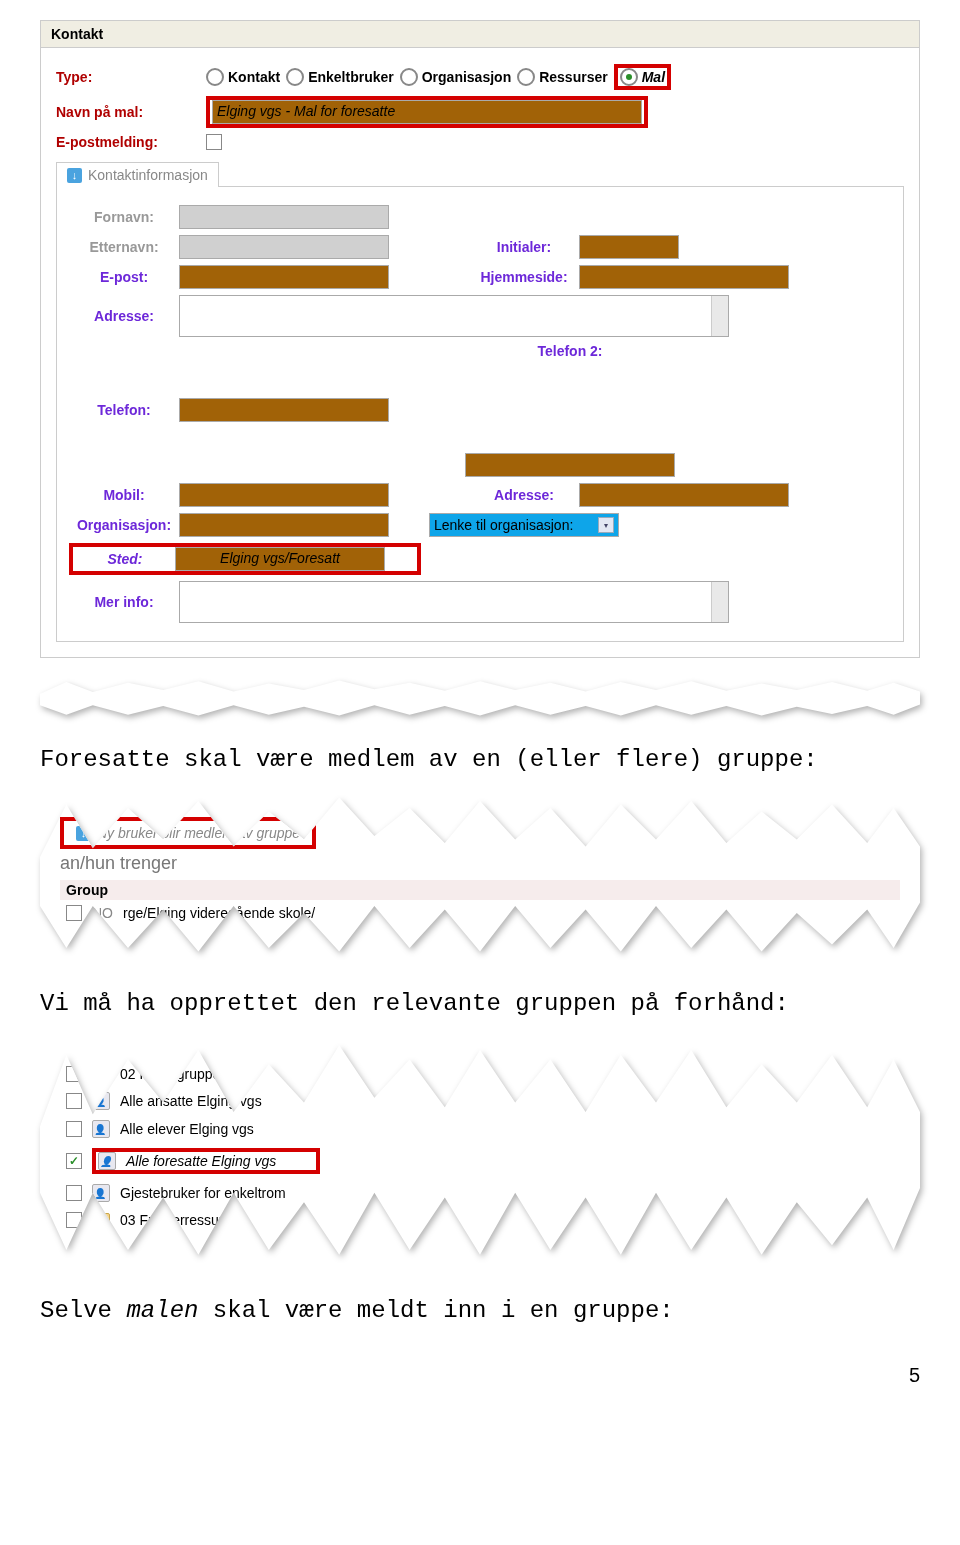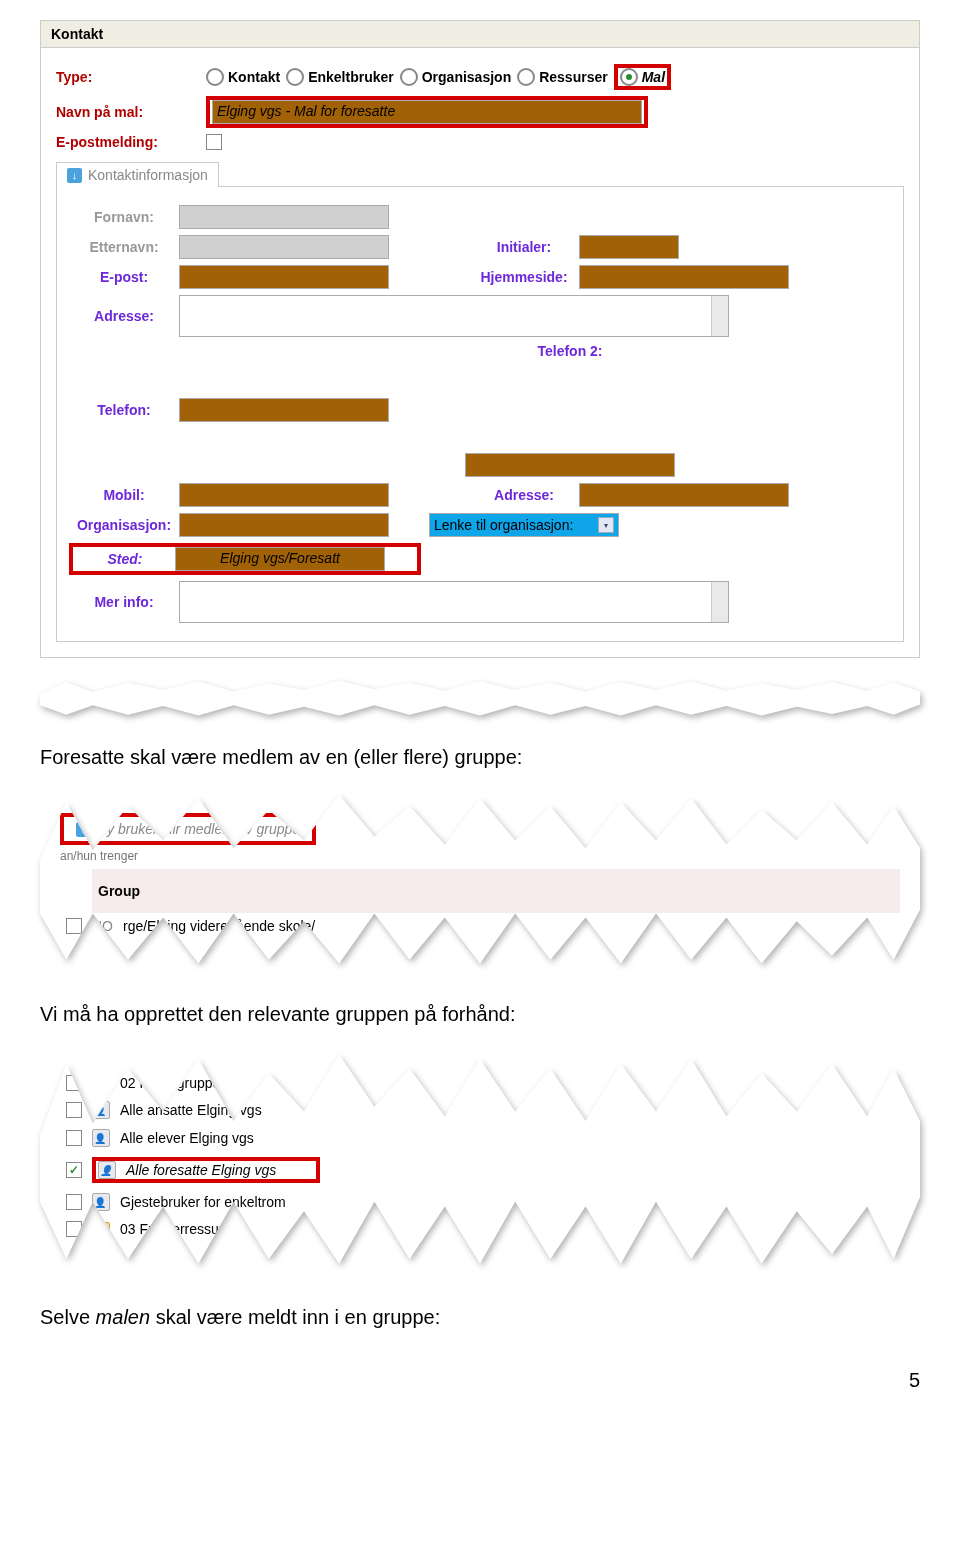--- a/index.html
+++ b/index.html
@@ -199,23 +199,22 @@
     clip-path: polygon(
       0% 40%, 3% 10%, 6% 35%, 10% 12%, 14% 30%, 18% 8%, 22% 34%, 26% 14%, 30% 30%, 34% 6%, 38% 28%, 42% 12%, 46% 32%, 50% 8%, 54% 30%, 58% 12%, 62% 34%, 66% 10%, 70% 30%, 74% 8%, 78% 32%, 82% 14%, 86% 30%, 90% 10%, 94% 32%, 97% 12%, 100% 34%,
       100% 66%, 97% 92%, 94% 70%, 90% 90%, 86% 72%, 82% 94%, 78% 70%, 74% 92%, 70% 68%, 66% 94%, 62% 70%, 58% 92%, 54% 68%, 50% 94%, 46% 70%, 42% 92%, 38% 68%, 34% 94%, 30% 72%, 26% 92%, 22% 68%, 18% 94%, 14% 70%, 10% 92%, 6% 68%, 3% 92%, 0% 68%
     );
   }
   .torn-inner {
     padding: 30px 20px 36px 20px;
   }
   .group-header {
     background: #f6ecec;
-    padding: 14px 6px;
-    font-weight: bold;
-    margin-left: 32px;
+    padding: 2px 6px;
+    font-weight: bold;
   }
   .group-row {
     display: flex;
     align-items: center;
     gap: 10px;
     padding: 5px 6px;
   }
   .folder-icon {
     width: 16px;
     height: 13px;
@@ -230,31 +229,32 @@
     background: #e8e8f0;
     border: 1px solid #aaa;
     border-radius: 2px;
     display: inline-flex;
     align-items: center;
     justify-content: center;
     font-size: 10px;
     color: #666;
   }
   .instruction {
-    font-size: 20px;
+    font-size: 24px;
     margin: 28px 0 14px 0;
+    font-family: Liberation Mono, monospace;
   }
   .italic { font-style: italic; }
   .pagenum {
     text-align: right;
     font-size: 20px;
     margin-top: 40px;
   }
   .grey-text { color: #888; }
-  .sub-text { color: #777; font-size: 12px; margin-top:4px;}
+  .sub-text { color: #777; font-size: 18px; margin-top:4px;}
 </style>
 </head>
 <body>
 
 <div class="page">
 
 <div class="form-panel">
   <div class="panel-header">Kontakt</div>
   <div class="panel-body">
 

